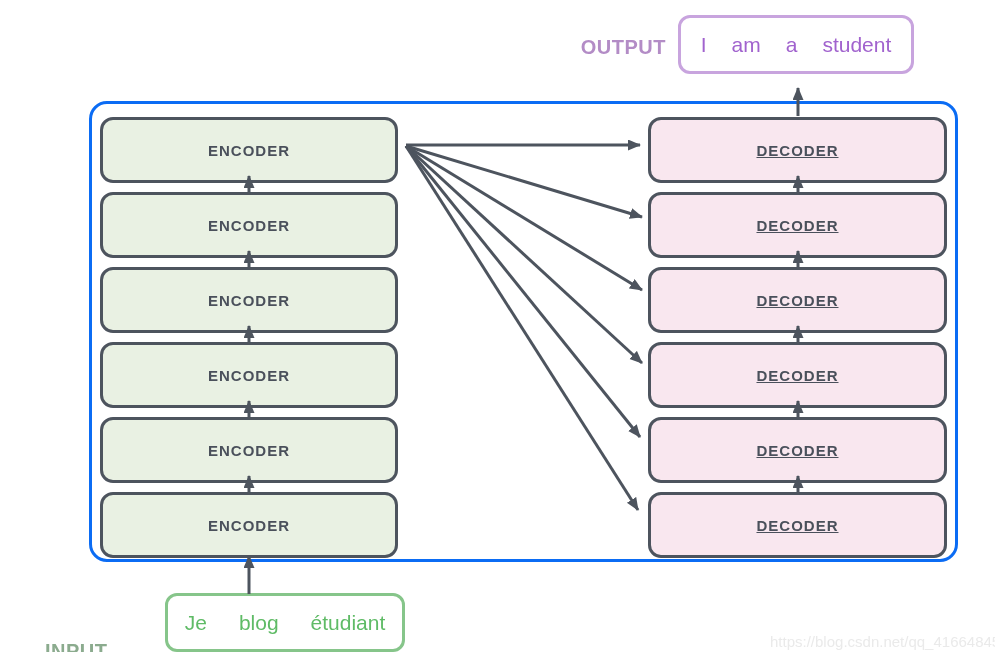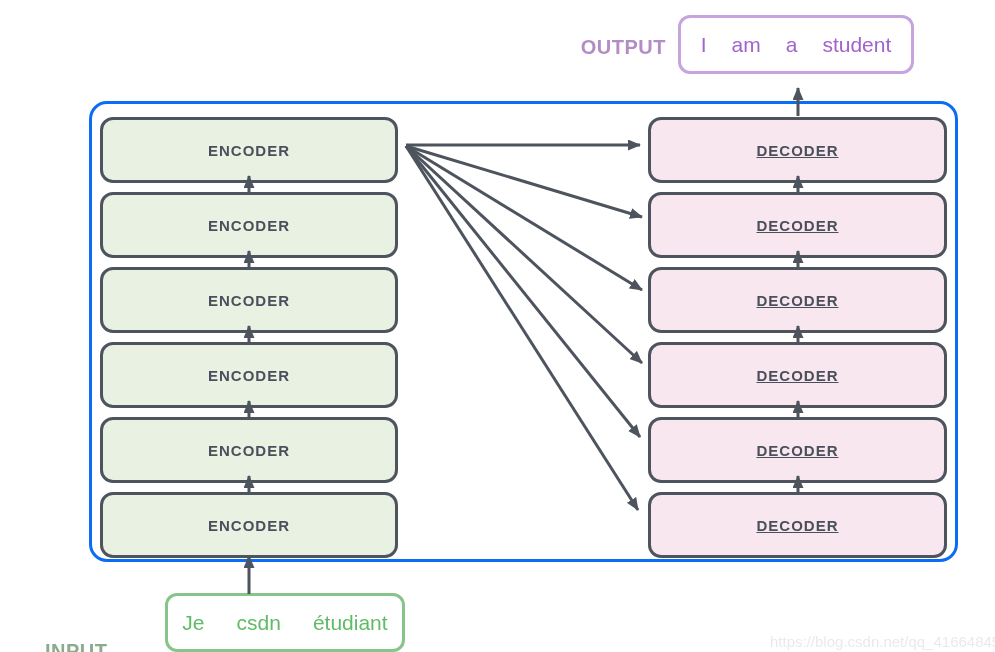--- a/index.html
+++ b/index.html
@@ -146,21 +146,21 @@
   <div class="wordbox outputbox">
     <span>I</span>
     <span>am</span>
     <span>a</span>
     <span>student</span>
   </div>
 
   <div class="side-label input-label">INPUT</div>
   <div class="wordbox inputbox">
     <span>Je</span>
-    <span>csdn</span>
+    <span>blog</span>
     <span>étudiant</span>
   </div>
 
   <div class="watermark">https://blog.csdn.net/qq_41664845</div>
 
   <svg class="arrows" xmlns="http://www.w3.org/2000/svg">
     <defs>
       <marker id="ah" markerWidth="14" markerHeight="12" refX="12" refY="5.5" orient="auto" markerUnits="userSpaceOnUse">
         <path class="arrowhead-path" d="M0,0 L13,5.5 L0,11 Z"></path>
       </marker>

